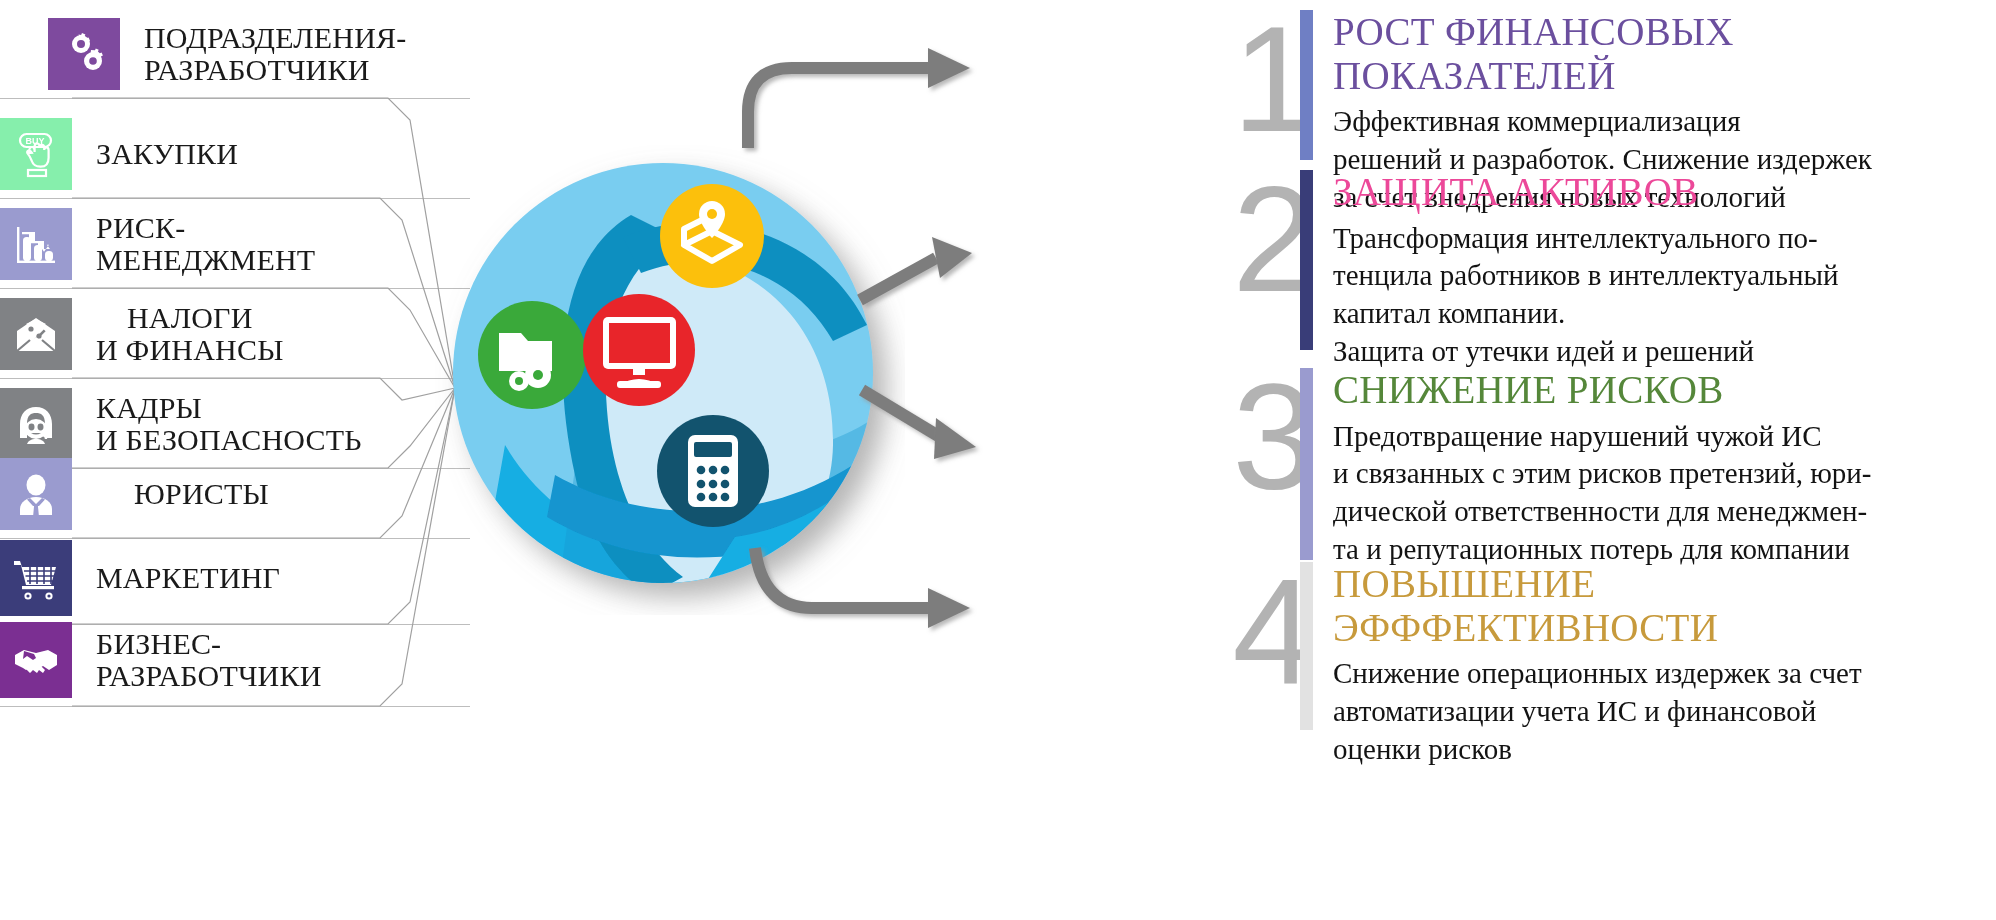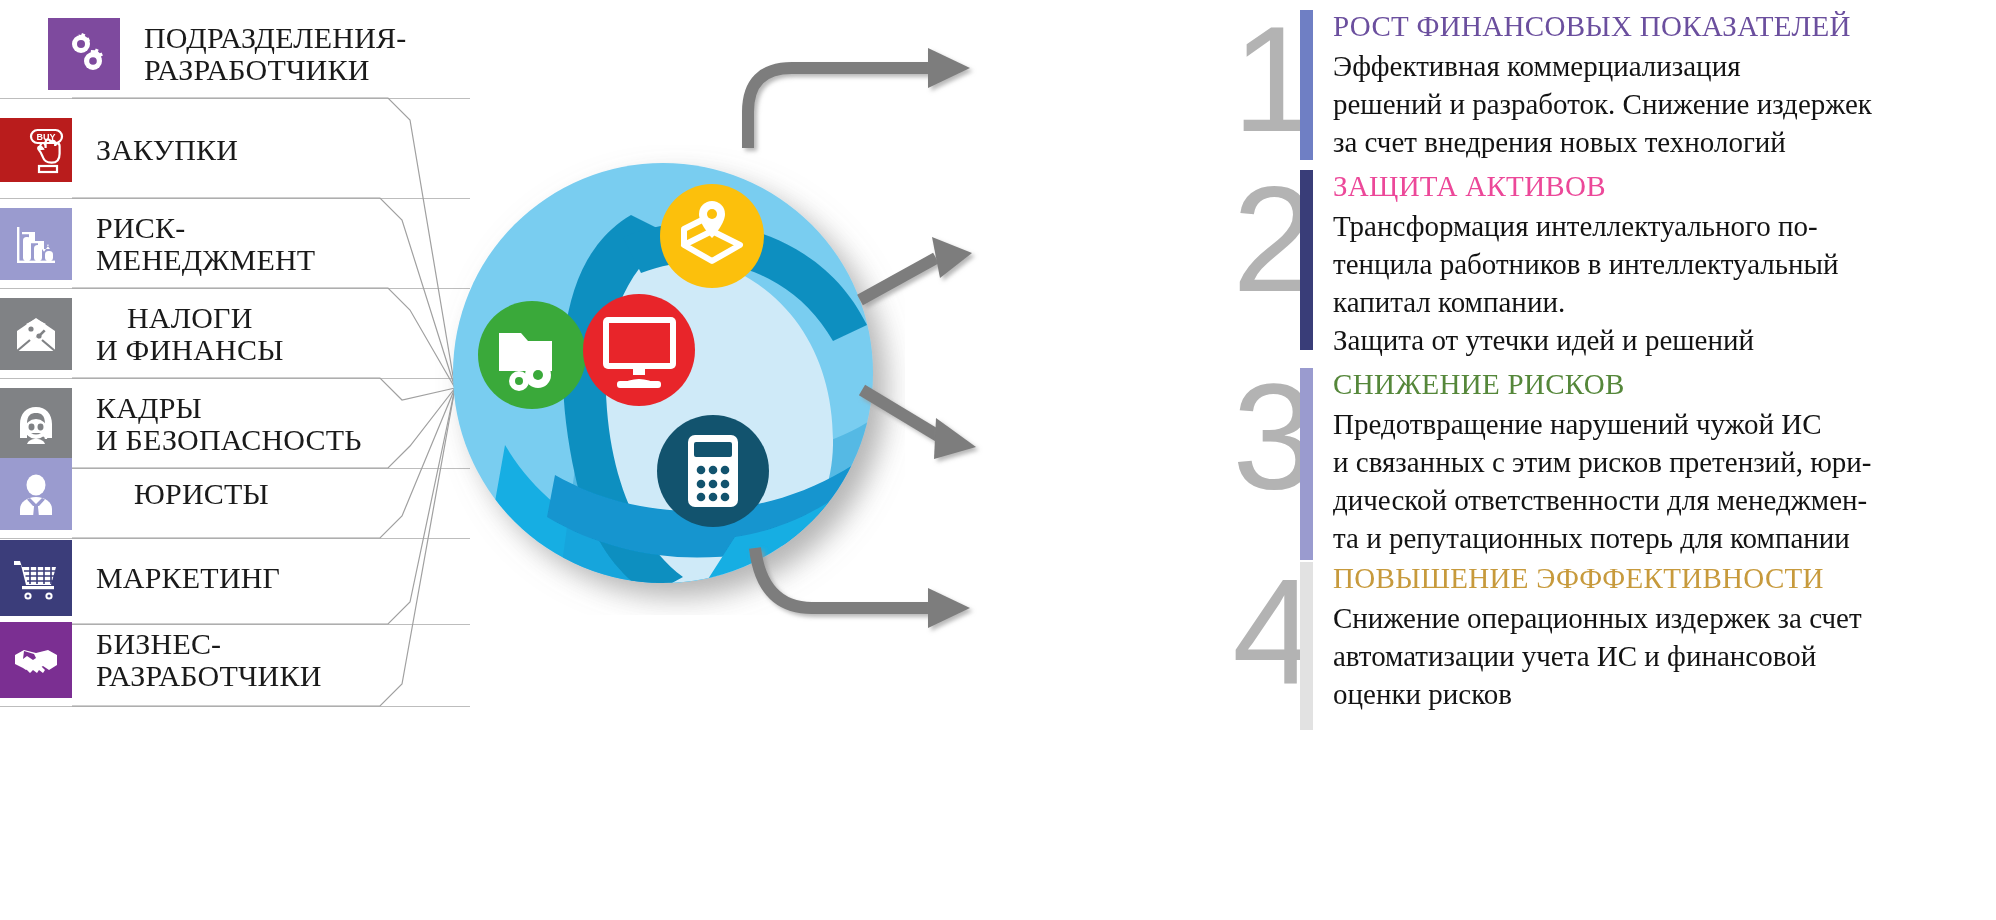--- a/index.html
+++ b/index.html
@@ -26,21 +26,21 @@
   
   #arrows{position:absolute;left:700px;top:0;width:620px;height:920px;}
 
   
   .benefit{position:absolute;display:flex;align-items:stretch;}
   .benefit-bar{width:13px;flex:0 0 13px;}
   .benefit-num{font-size:150px;line-height:.82;font-weight:400;color:#b3b3b3;
                font-family:"Liberation Sans","DejaVu Sans",sans-serif;
                width:118px;text-align:center;position:absolute;}
   .benefit-text{margin-left:20px;}
-  .benefit-title{font-size:29px;line-height:1.12;letter-spacing:.3px;}
+  .benefit-title{font-size:39px;line-height:1.12;letter-spacing:.3px;}
   .benefit-body{font-size:29px;line-height:1.30;color:#131313;
                 white-space:pre-line;margin-top:6px;}
 </style>
 </head>
 <body>
 
 <div id="left-column">
     <div class="dept-row" style="top: 18px; padding-left: 48px;">
       <div class="dept-icon" style="background: rgb(126, 74, 158); height: 72px; flex-basis: 72px;">
         <svg viewBox="0 0 50 50">
@@ -54,21 +54,21 @@
             <path d="M32 21l4 .3.8-1.8 2.9 1.3-.8 1.8 1.9 1.7 1.8-.8 1.3 3-1.9.9.3 2.4-2 .8-.4 2.2-3.3-.3-1 1.7-2.8-1.6.9-1.8-1.4-1.9-1.9.5-.9-3 1.9-.6z"></path>
           </g>
           <circle cx="34" cy="32" r="3.8" fill="#7e4a9e"></circle>
         </svg>
       </div>
       <div class="dept-label">ПОДРАЗДЕЛЕНИЯ-
 РАЗРАБОТЧИКИ</div>
     </div>
     <div class="dept-underline" style="top: 98px; left: 0px; width: 470px;"></div>
     <div class="dept-row" style="top: 118px;">
-      <div class="dept-icon" style="background: #b91c1c; height: 64px; flex-basis: 72px; justify-content: flex-end;">
+      <div class="dept-icon" style="background: #86efac; height: 72px; flex-basis: 72px;">
         <svg viewBox="0 0 50 50">
           <g fill="none" stroke="#fff" stroke-width="2.2">
             <rect x="9" y="5" width="31" height="13" rx="6.5"></rect>
             <path d="M18 24c0-4 .5-6 3-6s2.6 2 2.6 5v-5.5c0-2 1-3 2.5-3s2.4 1.2 2.4 3v1.2c0-1.8 1-2.8 2.4-2.8s2.3 1 2.3 3v2c0-1.7 1-2.6 2.2-2.6s2.2 1 2.2 3v7.4c0 5.5-2.6 9-8 9-6.2 0-8-3-9.3-6.8-.9-2.6-2.5-5-3.6-6.3-1-1.2-.6-2.6.8-3 1.3-.4 2.5.5 3.4 2.2z"></path>
             <rect x="17" y="41" width="18" height="6"></rect>
           </g>
           <text x="24" y="15" font-size="9" font-weight="bold" fill="#fff" text-anchor="middle" font-family="Liberation Sans, sans-serif">BUY</text>
         </svg>
       </div>
       <div class="dept-label">ЗАКУПКИ</div>

